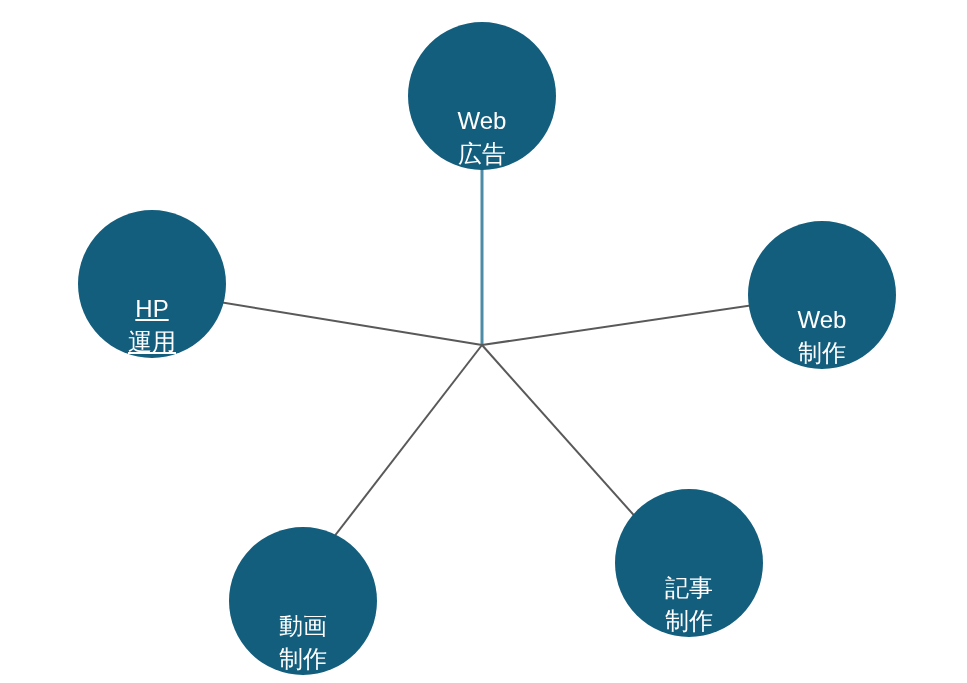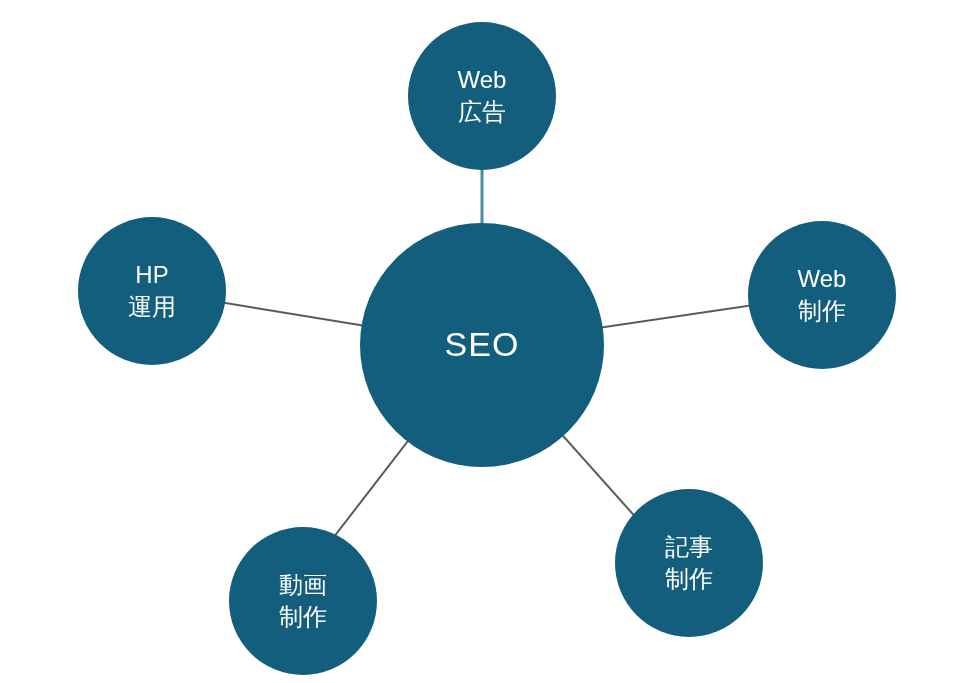--- a/index.html
+++ b/index.html
@@ -14,61 +14,58 @@
   .connectors {
     position: absolute;
     left: 0; top: 0;
     width: 967px; height: 683px;
   }
   .node {
     position: absolute;
     border-radius: 50%;
     background: #135d7d;
     display: flex;
-    align-items: center;
+    align-items: flex-end;
     justify-content: center;
     text-align: center;
     color: #ffffff;
   }
   .node-label {
     white-space: pre-line;
     line-height: 1.35;
   }
   .node--center {
     left: 360px; top: 223px;
     width: 244px; height: 244px;
     font-size: 34px;
     letter-spacing: 1px;
   }
   .node--satellite {
     width: 148px; height: 148px;
     font-size: 24px;
   }
   .node--top          { left: 408px; top: 22px;  }
-  .node--left         { left: 78px;  top: 217px; }
+  .node--left         { left: 78px;  top: 210px; text-decoration: underline; }
   .node--right        { left: 748px; top: 221px; }
   .node--bottom-left  { left: 229px; top: 527px; }
   .node--bottom-right { left: 615px; top: 489px; }
 </style>
 </head>
 <body>
 
 <div class="canvas">
 
   <svg class="connectors" viewBox="0 0 967 683" xmlns="http://www.w3.org/2000/svg">
     <line x1="482" y1="96" x2="482" y2="345" stroke-width="3" stroke="#4d8ba6"></line>
     <line x1="822" y1="295" x2="482" y2="345" stroke-width="2" stroke="#595959"></line>
     <line x1="152" y1="291" x2="482" y2="345" stroke-width="2" stroke="#595959"></line>
     <line x1="303" y1="577" x2="482" y2="345" stroke-width="2" stroke="#595959"></line>
     <line x1="689" y1="577" x2="482" y2="345" stroke-width="2" stroke="#595959"></line>
   </svg>
 
-  <div class="node node--center">
-    <span class="node-label">SEO</span>
-  </div>
 
   <div class="node node--satellite node--top">
     <span class="node-label">Web
 広告</span>
   </div>
 
   <div class="node node--satellite node--right">
     <span class="node-label">Web
 制作</span>
   </div>

